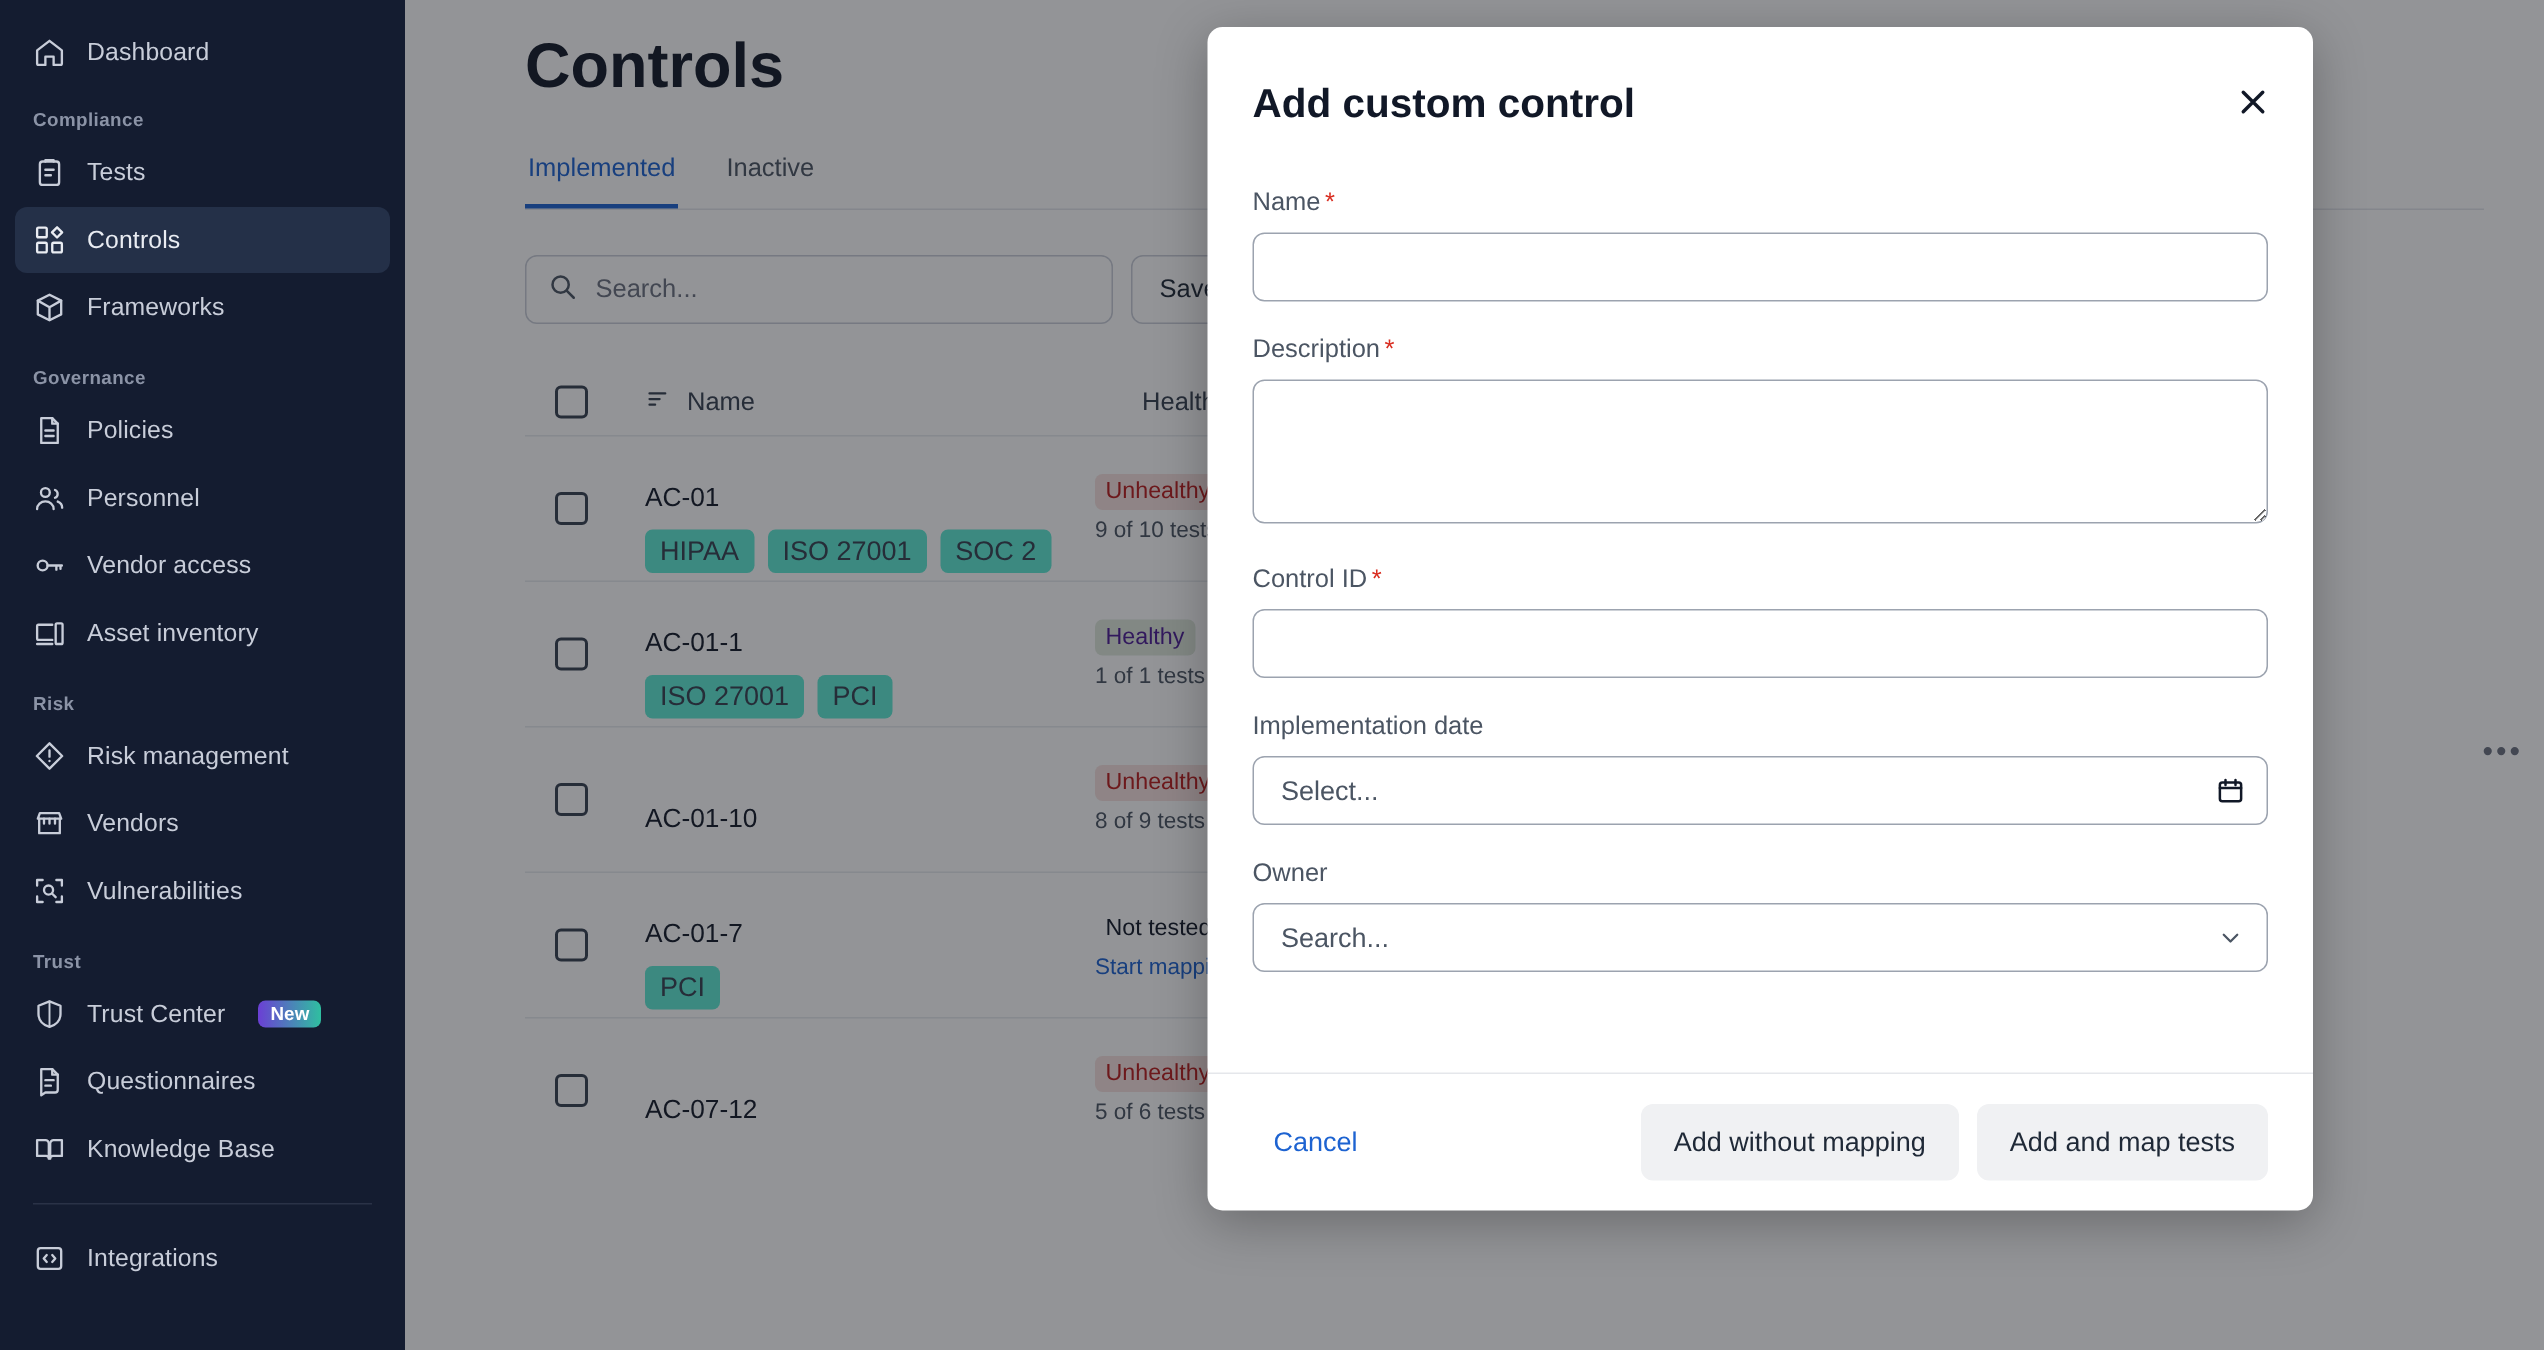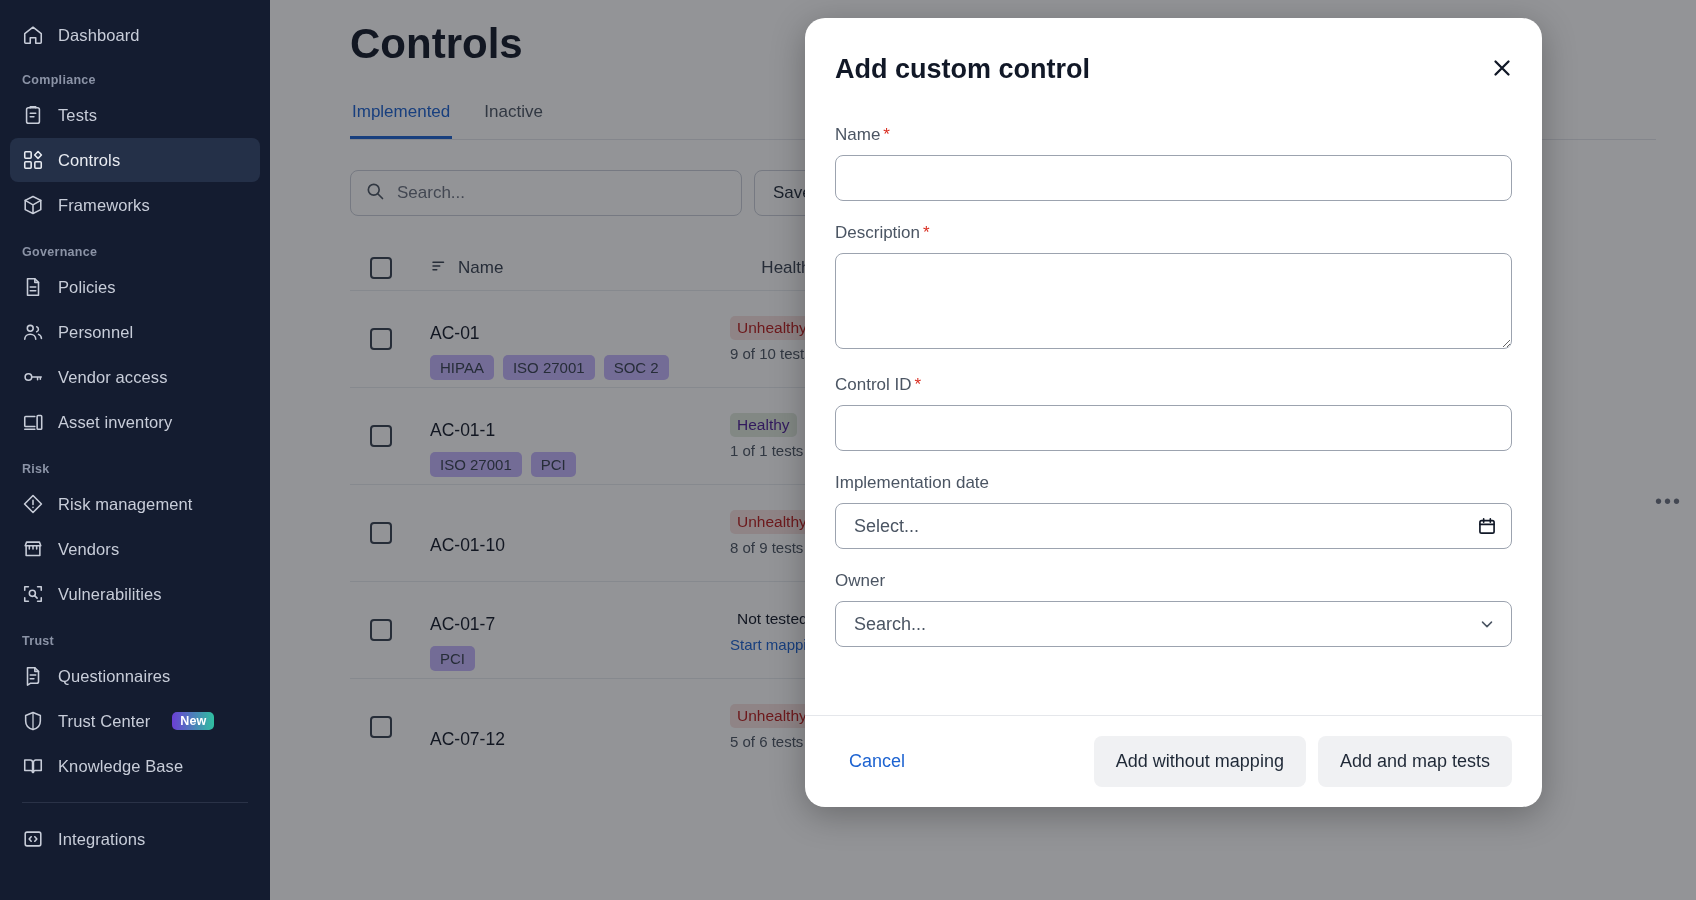--- a/index.html
+++ b/index.html
@@ -67,40 +67,40 @@
   .chk { width: 22px; height: 22px; border: 2px solid #374151; border-radius: 4px; flex: 0 0 22px; }
   .th-name { display: flex; align-items: center; gap: 10px; margin-left: 38px; font-size: 17px; color: #374151; }
   .th-health { margin-left: 258px; font-size: 17px; color: #374151; }
   .trow {
     display: flex; align-items: center; min-height: 97px;
     border-top: 1px solid #e8eaee; padding: 0 20px;
   }
   .cell-name { margin-left: 38px; width: 300px; }
   .ctrl-id { font-size: 17.5px; color: #111827; margin-top: 24px; }
   .tags { display: flex; gap: 9px; margin-top: 11px; }
-  .tag { background: #c4b5fd; color: #374151; font-size: 15px; padding: 4px 10px; border-radius: 5px; }
+  .tag { background: #5eead4; color: #374151; font-size: 18px; padding: 4px 10px; border-radius: 5px; }
   .cell-health { width: 220px; }
   .health-pill { display: inline-block; font-size: 15.5px; padding: 3px 7px; border-radius: 5px; }
   .h-unhealthy { background: #f7e2e0; color: #b91c1c; }
   .h-healthy { background: #dfe9dd; color: #4c1d95; }
   .h-nottested { background: transparent; color: #111827; }
   .health-sub { font-size: 15px; color: #4b5563; margin-top: 5px; }
   .health-link { font-size: 15px; color: #1d63d1; margin-top: 5px; }
   .dots-right { position: absolute; right: 14px; top: 490px; color: #6b7280; font-size: 20px; letter-spacing: 2px; }
 
   .scrim {
     position: absolute; top: 0; left: 270px; width: 1426px; height: 900px;
     background: rgba(20,22,28,0.46);
   }
 
   
   .modal {
     position: absolute; top: 18px; left: 805px;
     width: 737px; height: 789px;
-    background: #ffffff; border-radius: 20px;
+    background: #ffffff; border-radius: 10px;
     box-shadow: 0 8px 34px rgba(0,0,0,.28);
     display: flex; flex-direction: column;
     overflow: hidden;
   }
   .modal-body { flex: 1 1 auto; padding: 36px 30px 0 30px; overflow: hidden; position: relative; }
   .modal-title { font-size: 27px; font-weight: bold; color: #111827; margin: 0 0 40px 0; }
   .modal-close {
     position: absolute; top: 36px; right: 26px;
     width: 28px; height: 28px; cursor: pointer;
     display: flex; align-items: center; justify-content: center;
@@ -272,37 +272,37 @@
           </svg>
       </span>
       <span>Vulnerabilities</span>
     </div>
 
     <div class="nav-section">Trust</div>
 
     <div class="nav-item">
       <span class="ico">
         <svg viewBox="0 0 24 24" fill="none" stroke="#c8cdd9" stroke-width="1.7" stroke-linecap="round" stroke-linejoin="round">
+            <path d="M12 2.8 20 6v6c0 4.6-3.3 8.1-8 9.3C7.3 20.1 4 16.6 4 12V6z"></path>
+            <path d="M12 2.8v18.5" stroke-width="1.4"></path>
+          </svg>
+      </span>
+      <span>Trust Center</span>
+      <span class="badge-new">New</span>
+    </div>
+
+    <div class="nav-item">
+      <span class="ico">
+        <svg viewBox="0 0 24 24" fill="none" stroke="#c8cdd9" stroke-width="1.7" stroke-linecap="round" stroke-linejoin="round">
             <path d="M6 3h8l4 4v11a2 2 0 0 1-2 2H9l-3 2z"></path>
             <path d="M14 3v4h4"></path>
             <path d="M9 11h6M9 15h4"></path>
           </svg>
       </span>
       <span>Questionnaires</span>
-    </div>
-
-    <div class="nav-item">
-      <span class="ico">
-        <svg viewBox="0 0 24 24" fill="none" stroke="#c8cdd9" stroke-width="1.7" stroke-linecap="round" stroke-linejoin="round">
-            <path d="M12 2.8 20 6v6c0 4.6-3.3 8.1-8 9.3C7.3 20.1 4 16.6 4 12V6z"></path>
-            <path d="M12 2.8v18.5" stroke-width="1.4"></path>
-          </svg>
-      </span>
-      <span>Trust Center</span>
-      <span class="badge-new">New</span>
     </div>
 
     <div class="nav-item">
       <span class="ico">
         <svg viewBox="0 0 24 24" fill="none" stroke="#c8cdd9" stroke-width="1.7" stroke-linecap="round" stroke-linejoin="round">
             <path d="M3 5.5h6a2.5 2.5 0 0 1 2.5 2.5v11a2 2 0 0 0-2-2H3z"></path>
             <path d="M21 5.5h-6A2.5 2.5 0 0 0 12.5 8v11a2 2 0 0 1 2-2H21z"></path>
           </svg>
       </span>
       <span>Knowledge Base</span>

